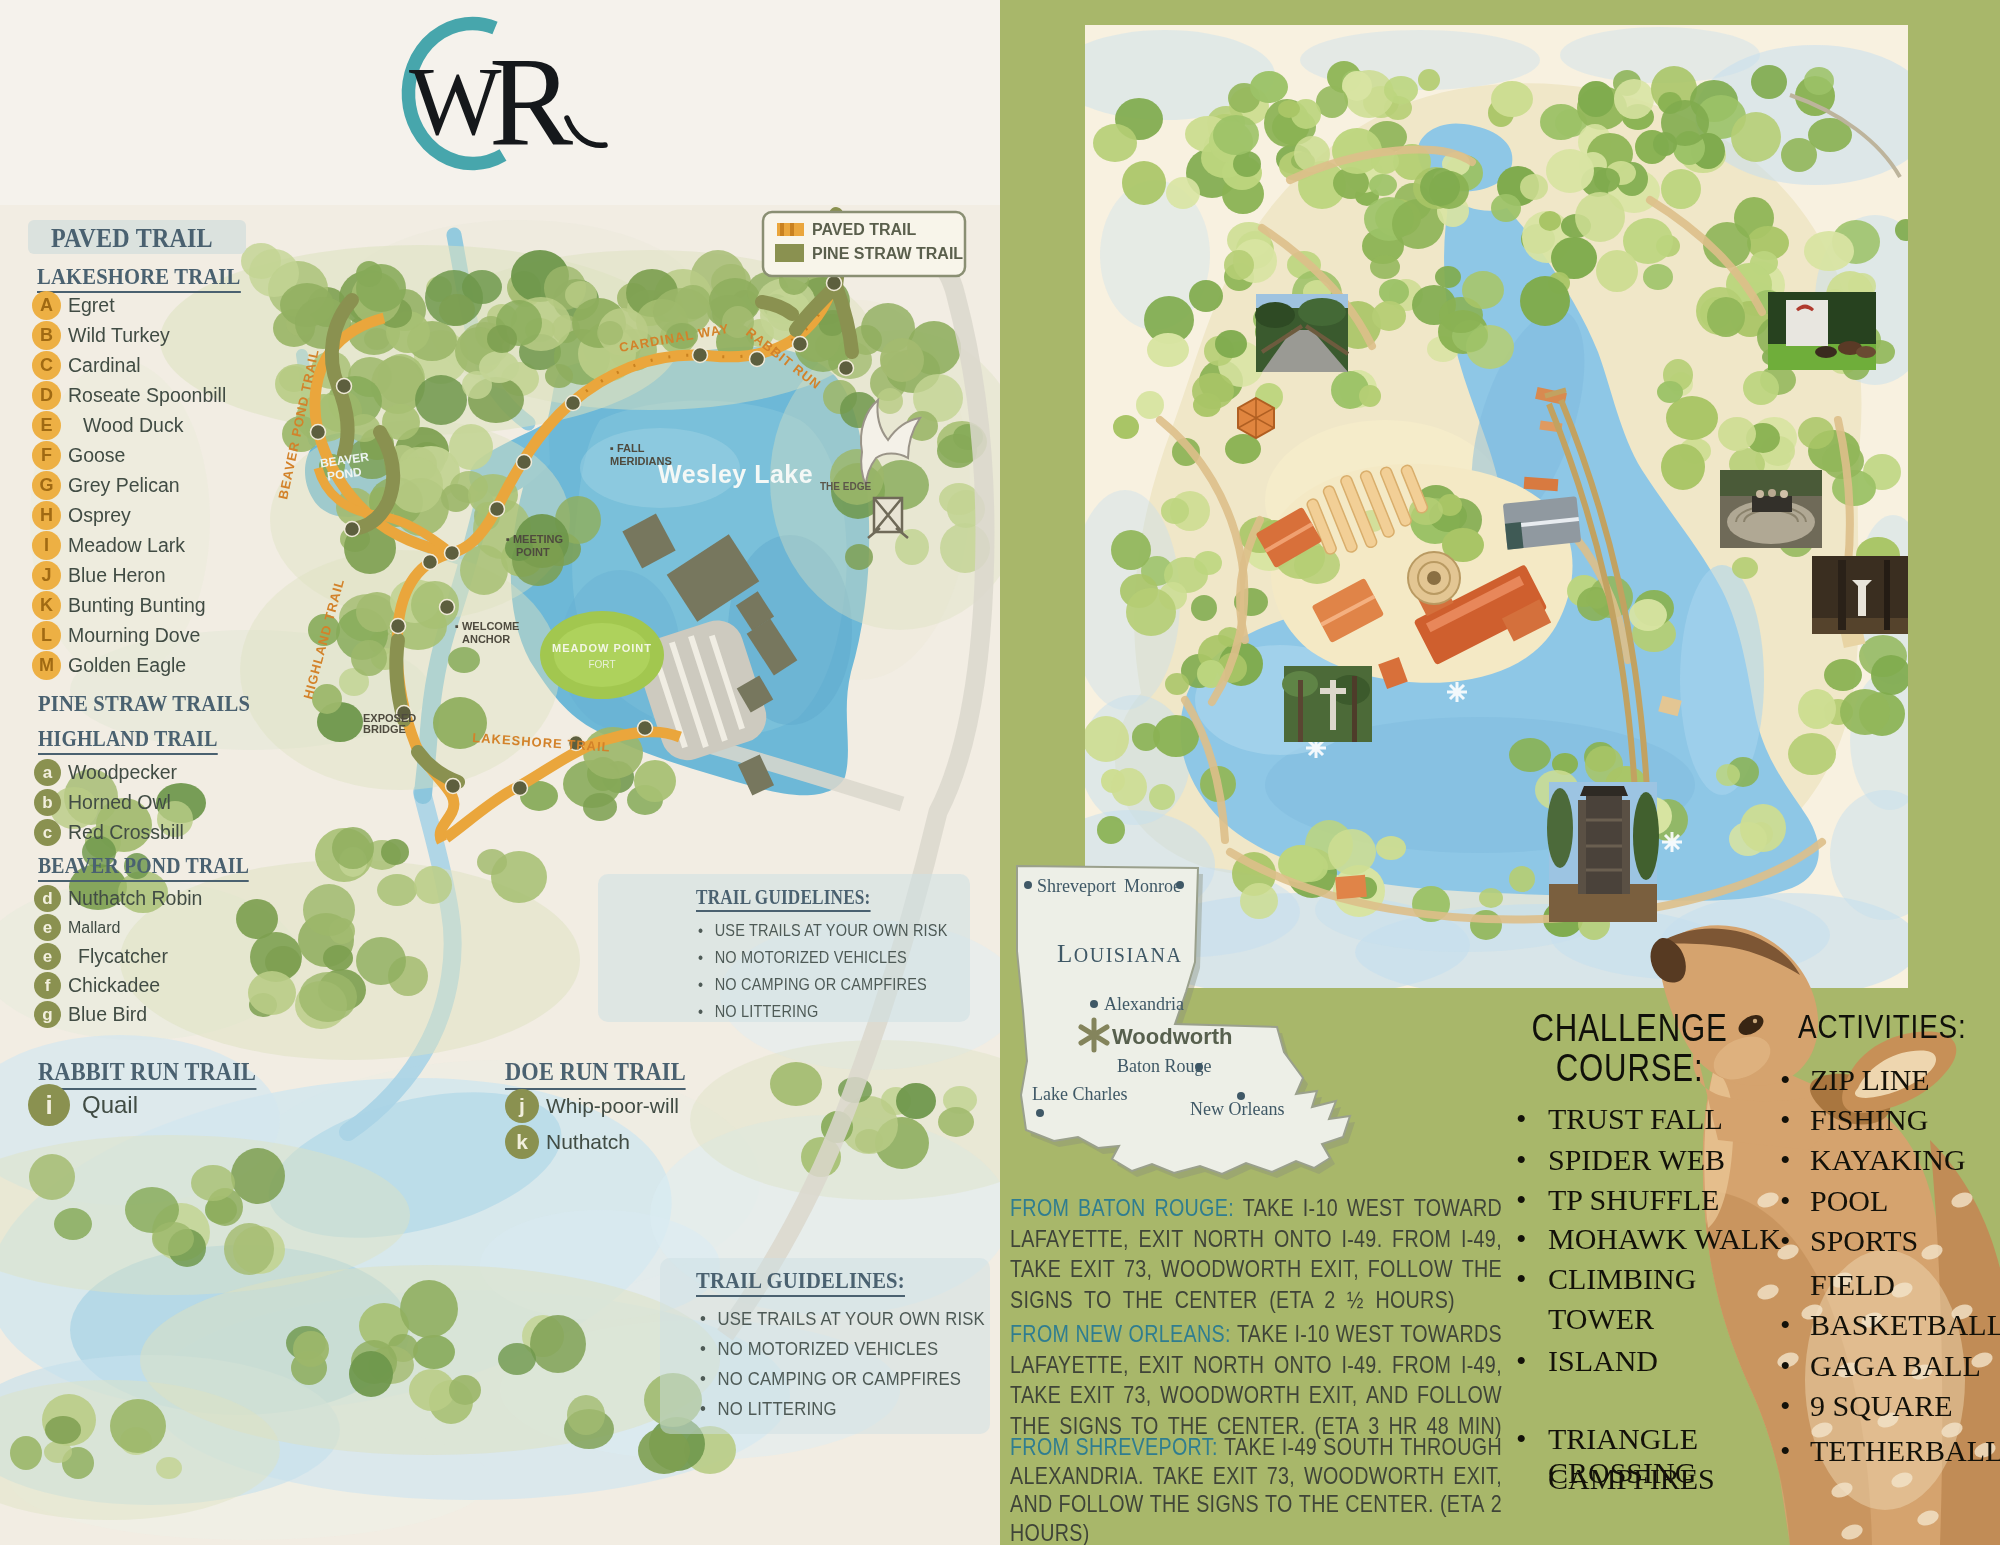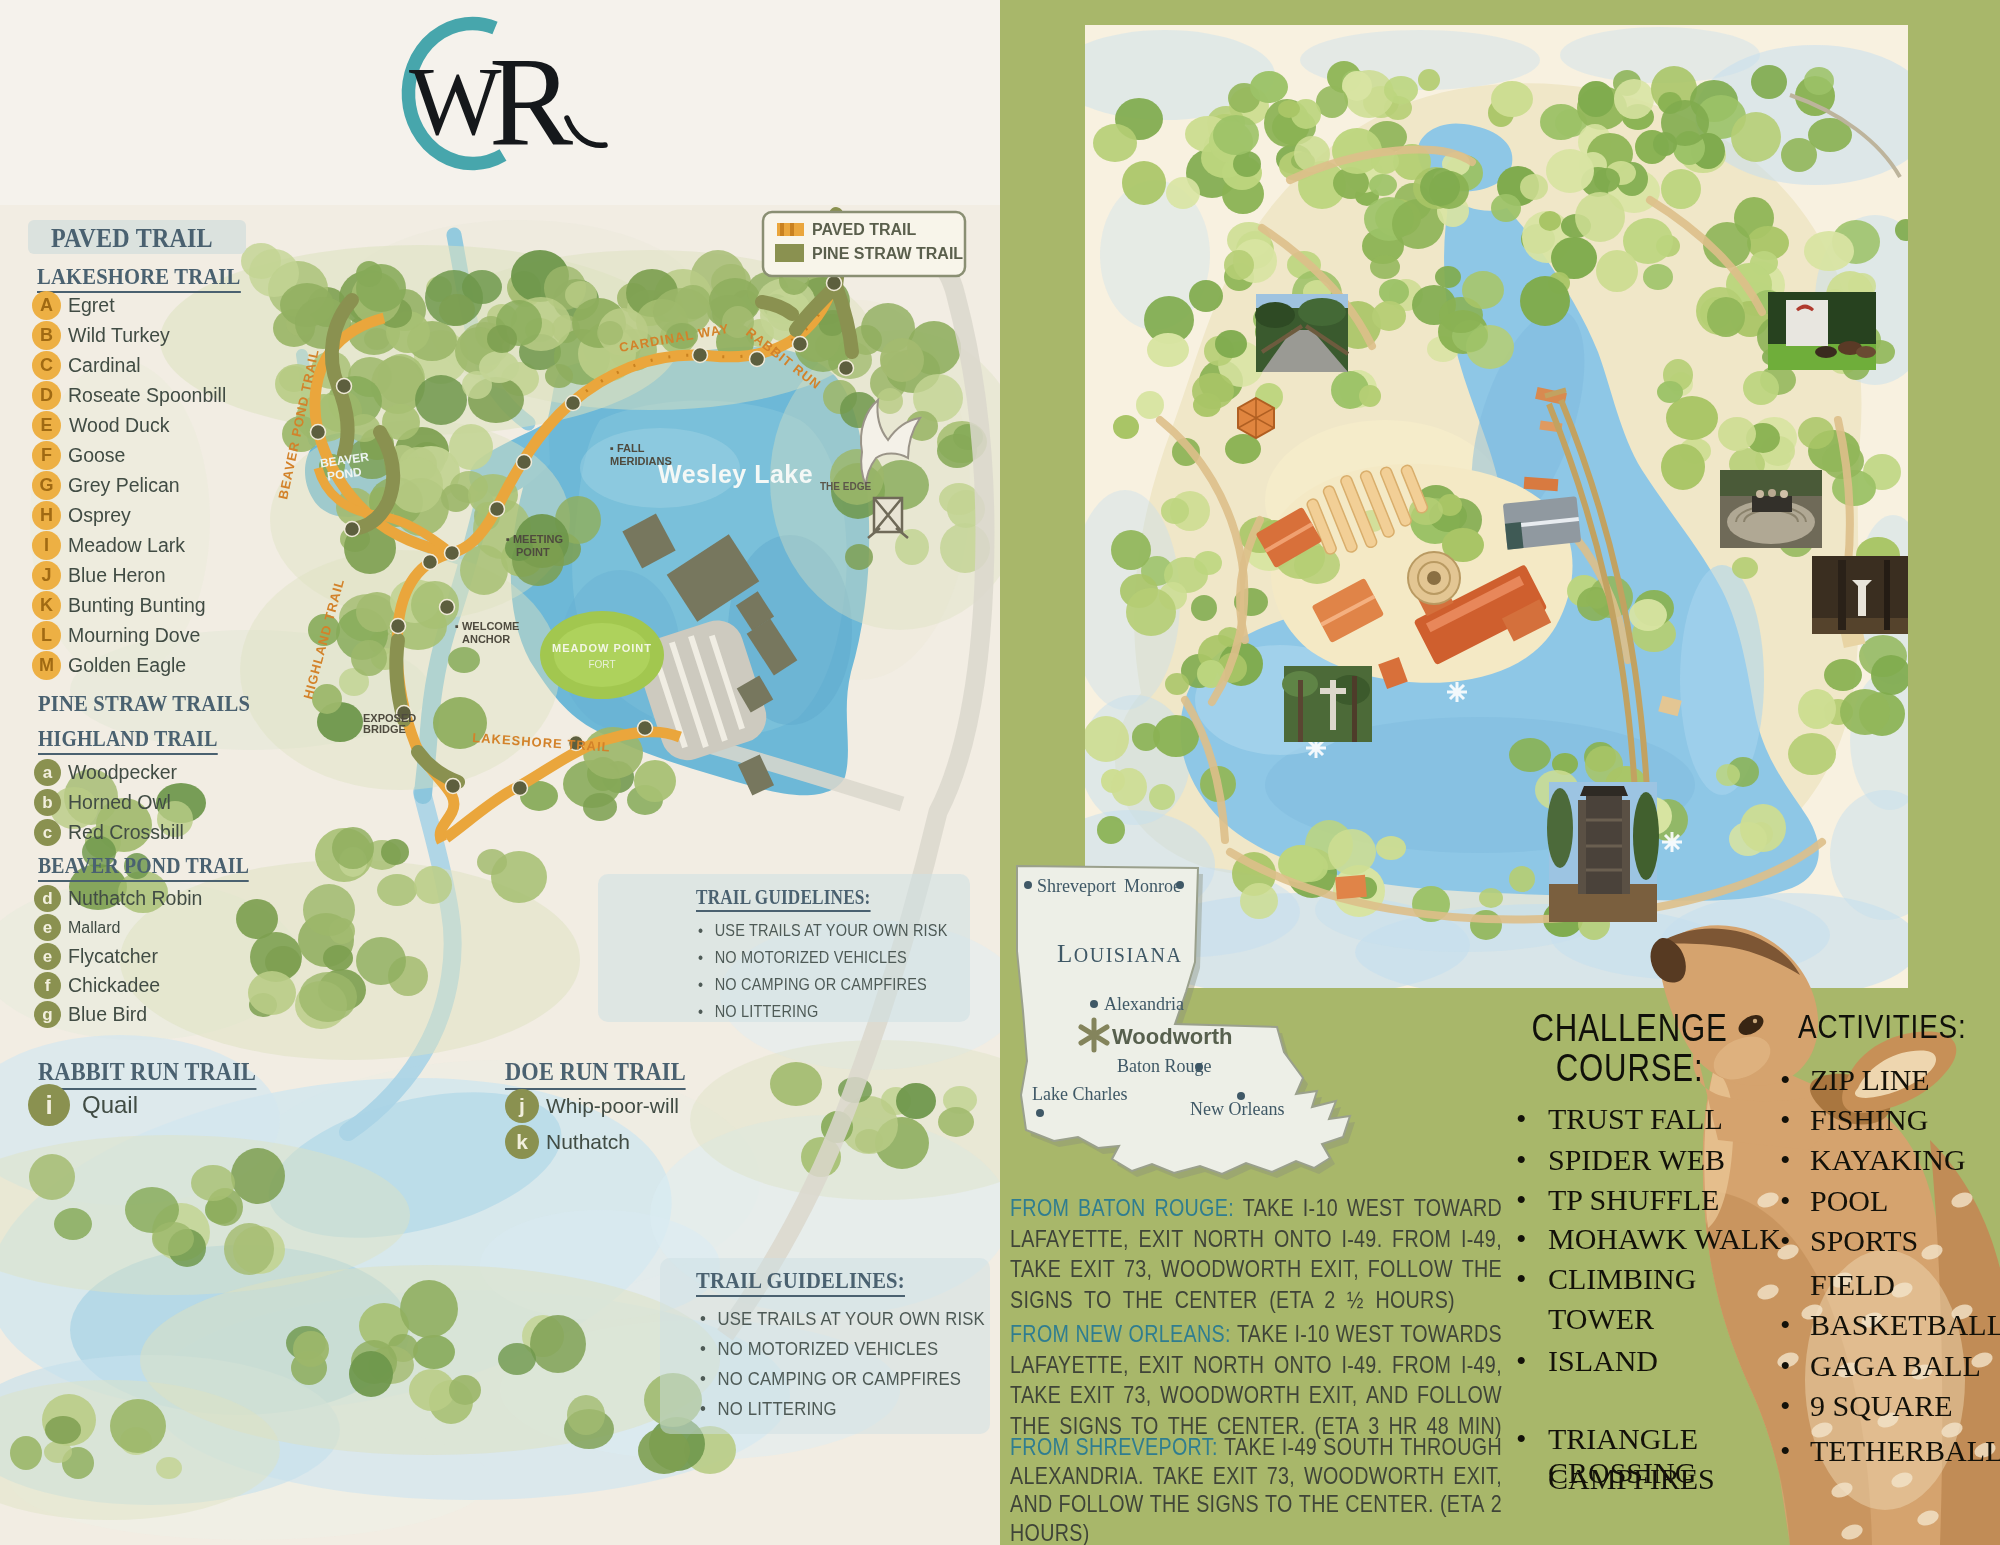--- a/index.html
+++ b/index.html
@@ -528,21 +528,21 @@
     <div class="item" style="margin-left:7px;font-size:19.5px;">Cardinal</div>
   </div>
 
 <div class="abs" style="left:32px;top:381px;display:flex;align-items:center;">
     <div class="badgeA" style="">D</div>
     <div class="item" style="margin-left:7px;font-size:19.5px;">Roseate Spoonbill</div>
   </div>
 
 <div class="abs" style="left:32px;top:411px;display:flex;align-items:center;">
     <div class="badgeA" style="">E</div>
-    <div class="item" style="margin-left:8px;font-size:19.5px;">Wood Duck</div>
+    <div class="item" style="margin-left:22px;font-size:19.5px;">Wood Duck</div>
   </div>
 
 <div class="abs" style="left:32px;top:441px;display:flex;align-items:center;">
     <div class="badgeA" style="">F</div>
     <div class="item" style="margin-left:7px;font-size:19.5px;">Goose</div>
   </div>
 
 <div class="abs" style="left:32px;top:471px;display:flex;align-items:center;">
     <div class="badgeA" style="">G</div>
     <div class="item" style="margin-left:7px;font-size:19.5px;">Grey Pelican</div>
@@ -604,21 +604,21 @@
     <div class="item" style="margin-left:7px;font-size:19.5px;">Nuthatch Robin</div>
   </div>
 
 <div class="abs" style="left:34px;top:914px;display:flex;align-items:center;">
     <div class="badgeO" style="">e</div>
     <div class="item" style="margin-left:7px;font-size:16px;">Mallard</div>
   </div>
 
 <div class="abs" style="left:34px;top:943px;display:flex;align-items:center;">
     <div class="badgeO" style="">e</div>
-    <div class="item" style="margin-left:7px;font-size:19.5px;">Flycatcher</div>
+    <div class="item" style="margin-left:17px;font-size:19.5px;">Flycatcher</div>
   </div>
 
 <div class="abs" style="left:34px;top:972px;display:flex;align-items:center;">
     <div class="badgeO" style="">f</div>
     <div class="item" style="margin-left:7px;font-size:19.5px;">Chickadee</div>
   </div>
 
 <div class="abs" style="left:34px;top:1001px;display:flex;align-items:center;">
     <div class="badgeO" style="">g</div>
     <div class="item" style="margin-left:7px;font-size:19.5px;">Blue Bird</div>

